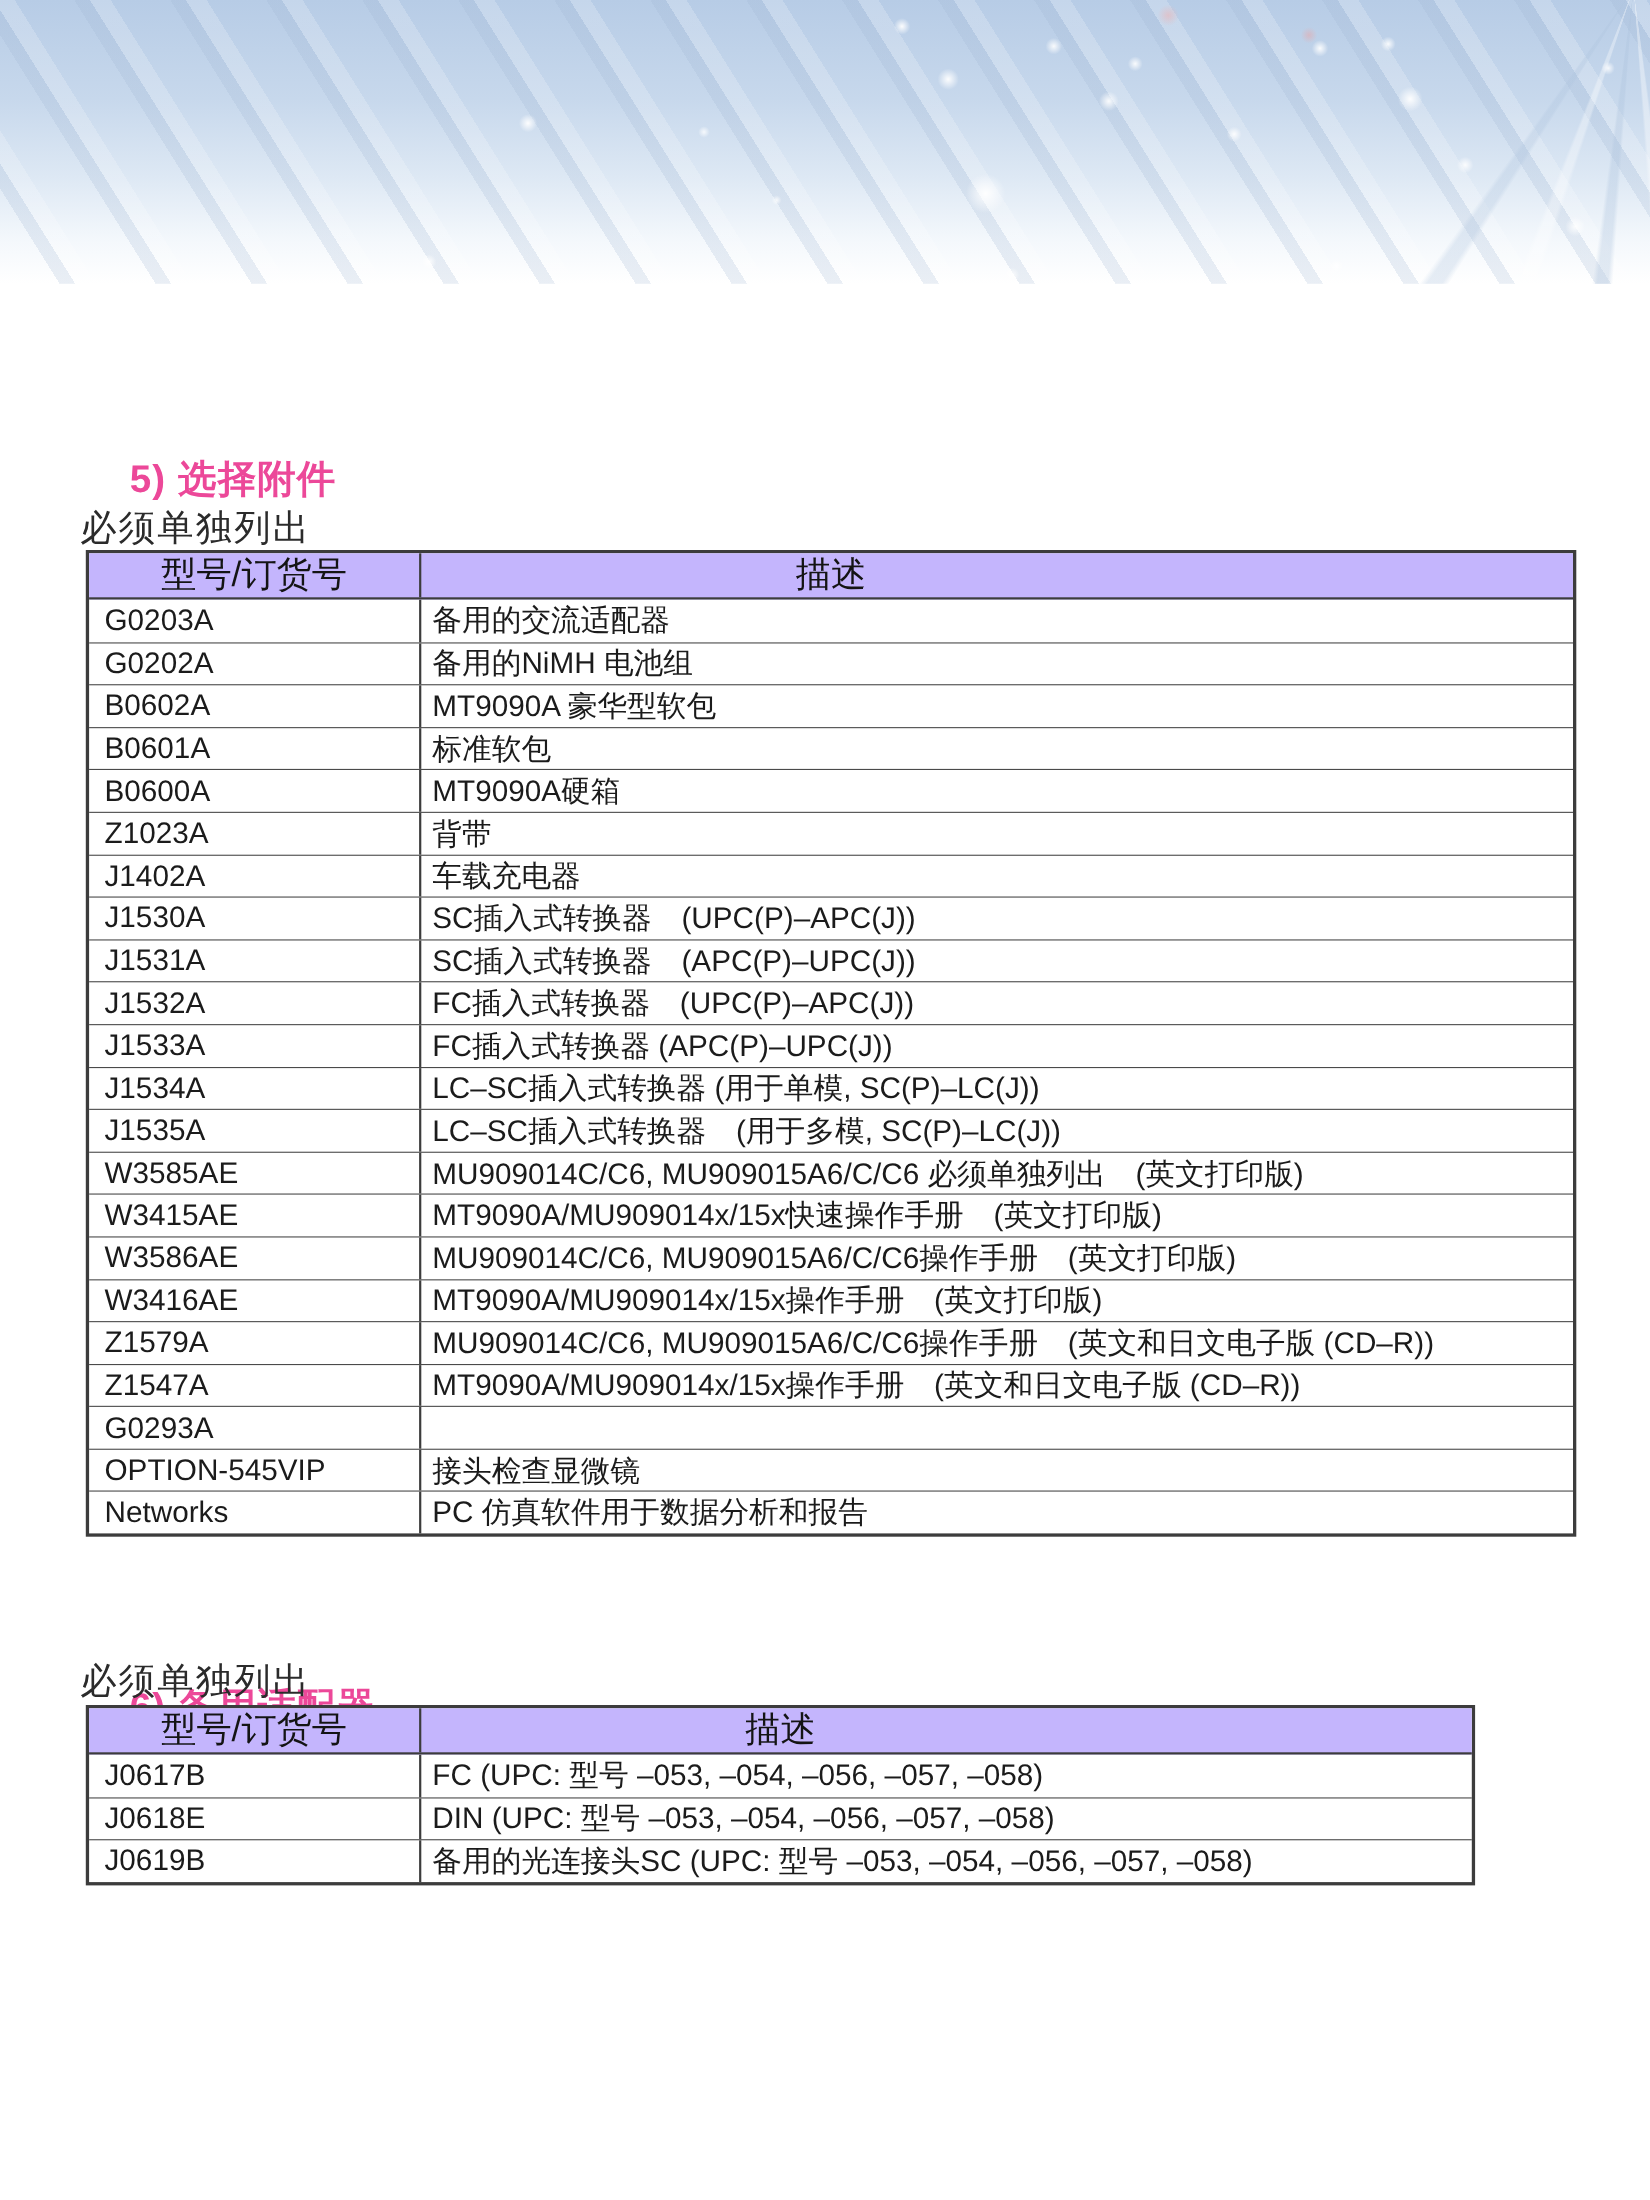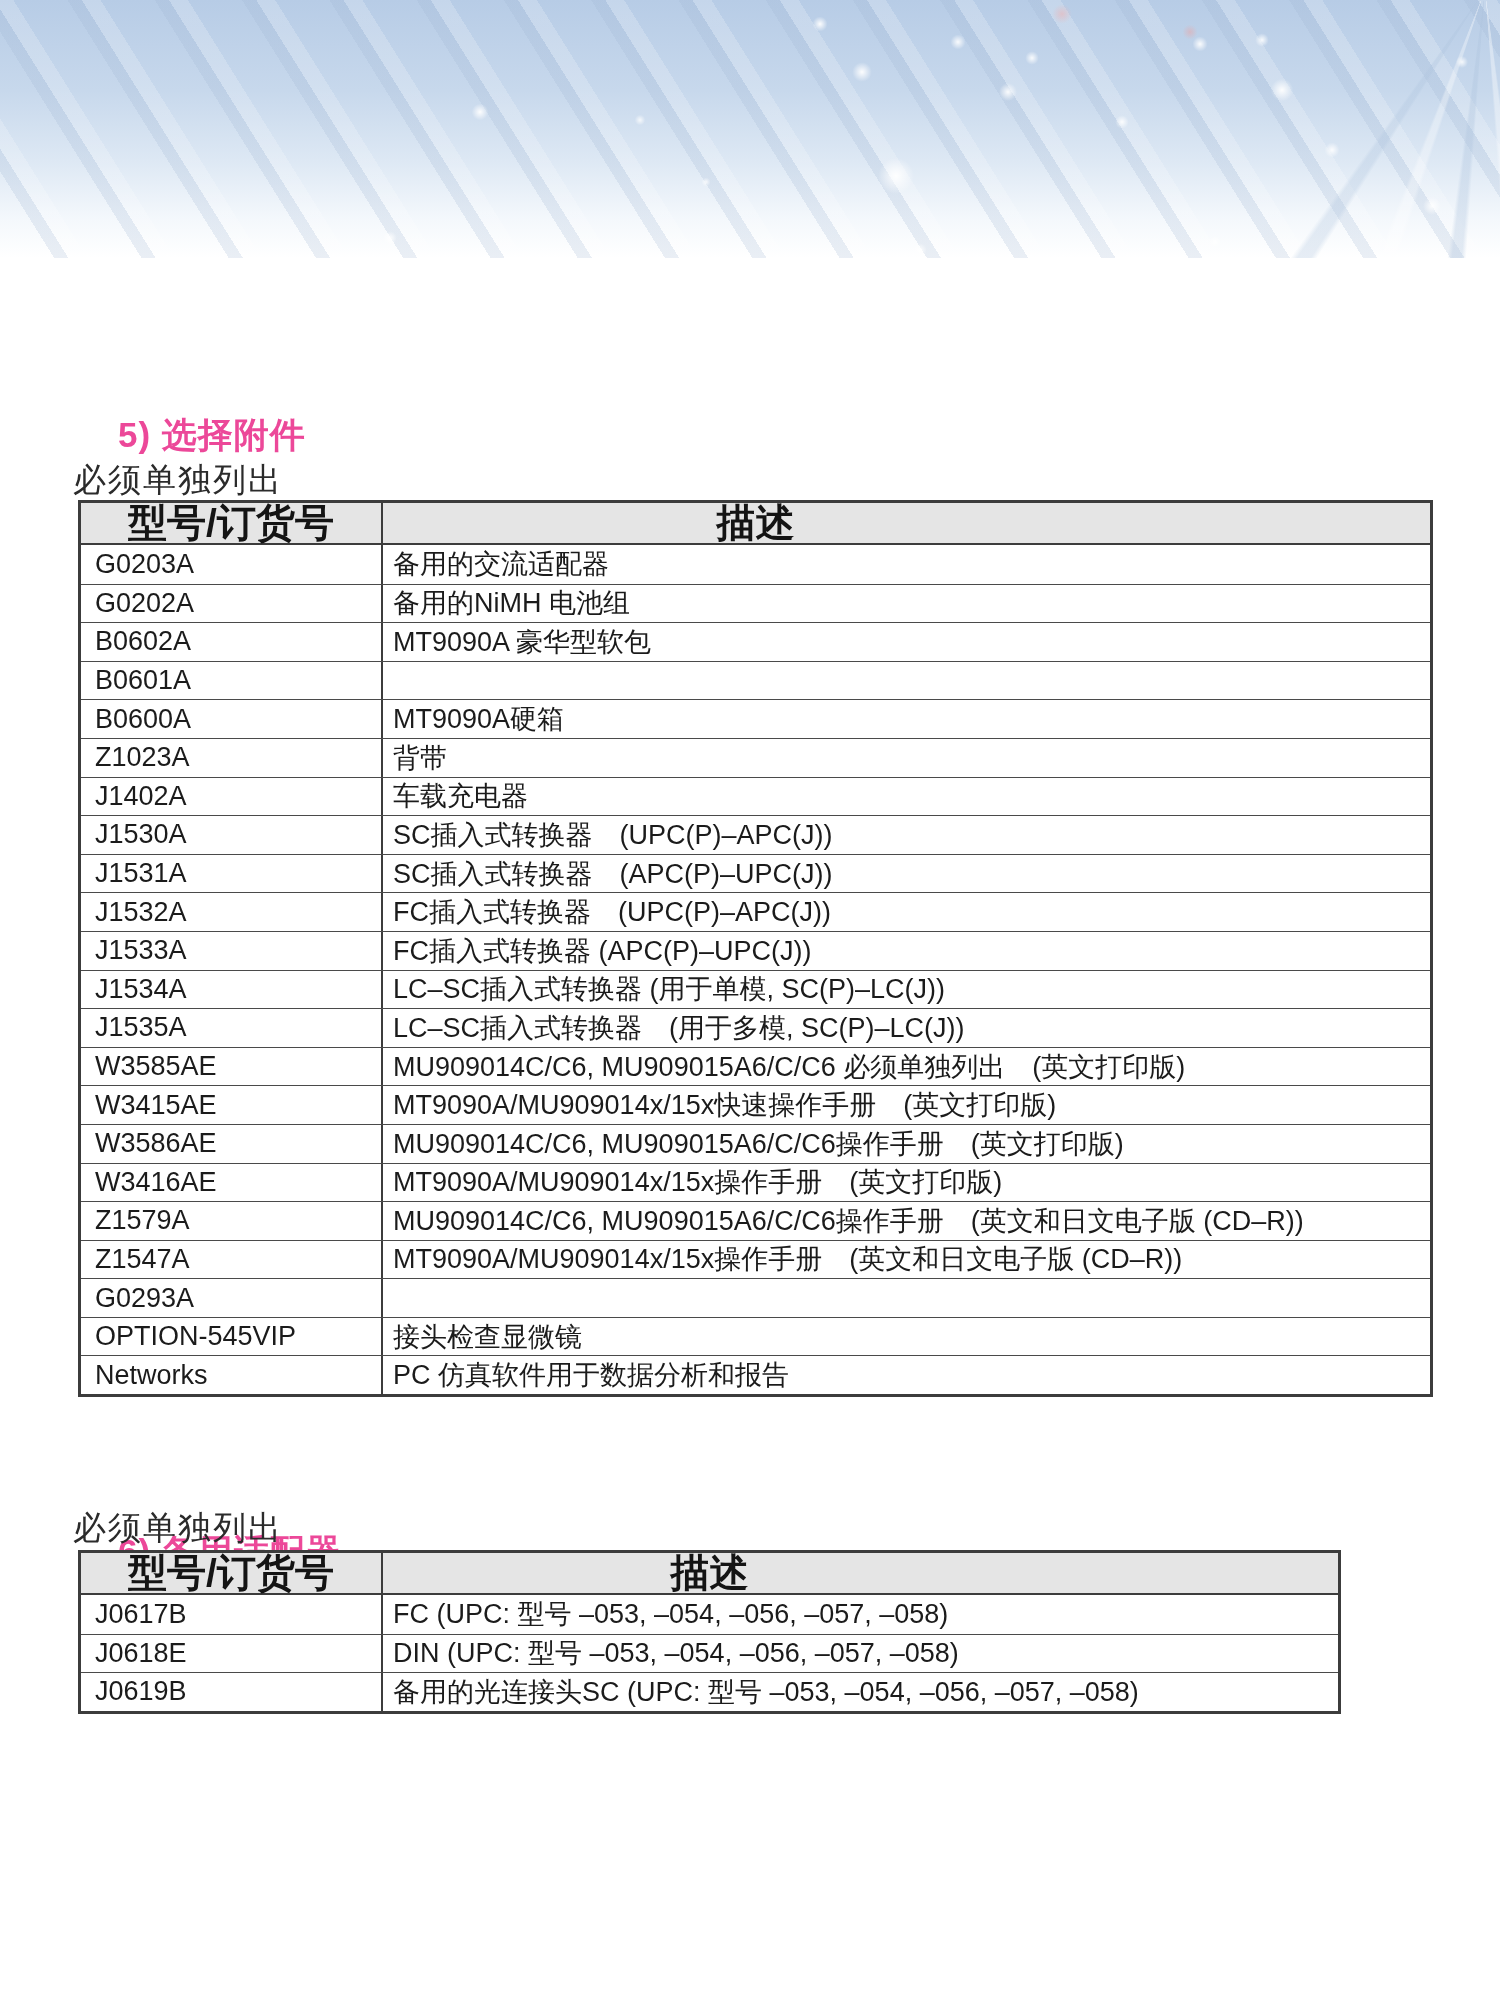--- a/index.html
+++ b/index.html
@@ -58,23 +58,23 @@
   #title5{top:412px;} #sub5{top:458px;}
   #title6{top:1529px;} #sub6{top:1506px;}
   
   .tbl{
     position:absolute;left:78px;box-sizing:border-box;background:#ffffff;
     border:3px solid #3c3c3c;
   }
   #table1{top:500px;width:1355px;}
   #table2{top:1550px;width:1263px;}
   .thead{
-    position:relative;height:40px;background:#e5e5e5;
+    position:relative;height:40px;background:#c4b5fd;
     border-bottom:2px solid #3c3c3c;display:flex;align-items:center;
-    font-size:39px;color:#141414;font-weight:bold;
+    font-size:32px;color:#141414;
   }
   .thead .h1{
     width:302px;height:100%;box-sizing:border-box;border-right:2px solid #3c3c3c;
     display:flex;align-items:center;justify-content:center;
   }
   .thead .h2{
     position:absolute;left:0;width:100%;text-align:center;pointer-events:none;
   }
   .trow{
     display:flex;height:38.6px;box-sizing:border-box;font-size:27px;
@@ -110,20 +110,21 @@
       <div class="trow">
         <div class="c0">G0202A</div>
         <div class="c1">备用的NiMH 电池组</div>
       </div>
       <div class="trow">
         <div class="c0">B0602A</div>
         <div class="c1">MT9090A 豪华型软包</div>
       </div>
       <div class="trow">
         <div class="c0">B0601A</div>
+        <div class="c1">标准软包</div>
       </div>
       <div class="trow">
         <div class="c0">B0600A</div>
         <div class="c1">MT9090A硬箱</div>
       </div>
       <div class="trow">
         <div class="c0">Z1023A</div>
         <div class="c1">背带</div>
       </div>
       <div class="trow">

